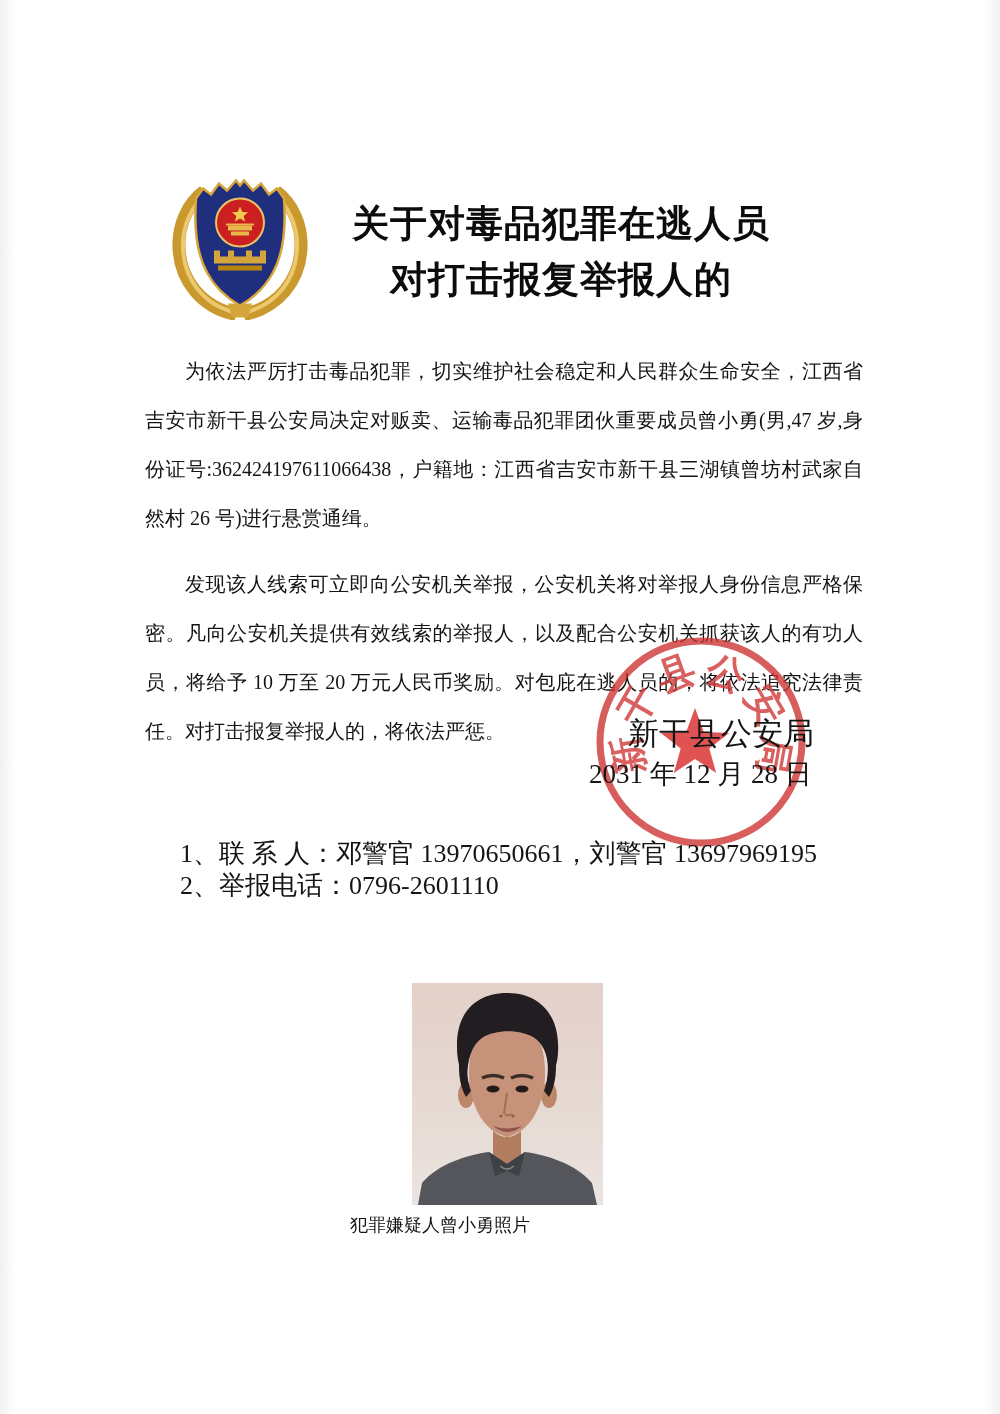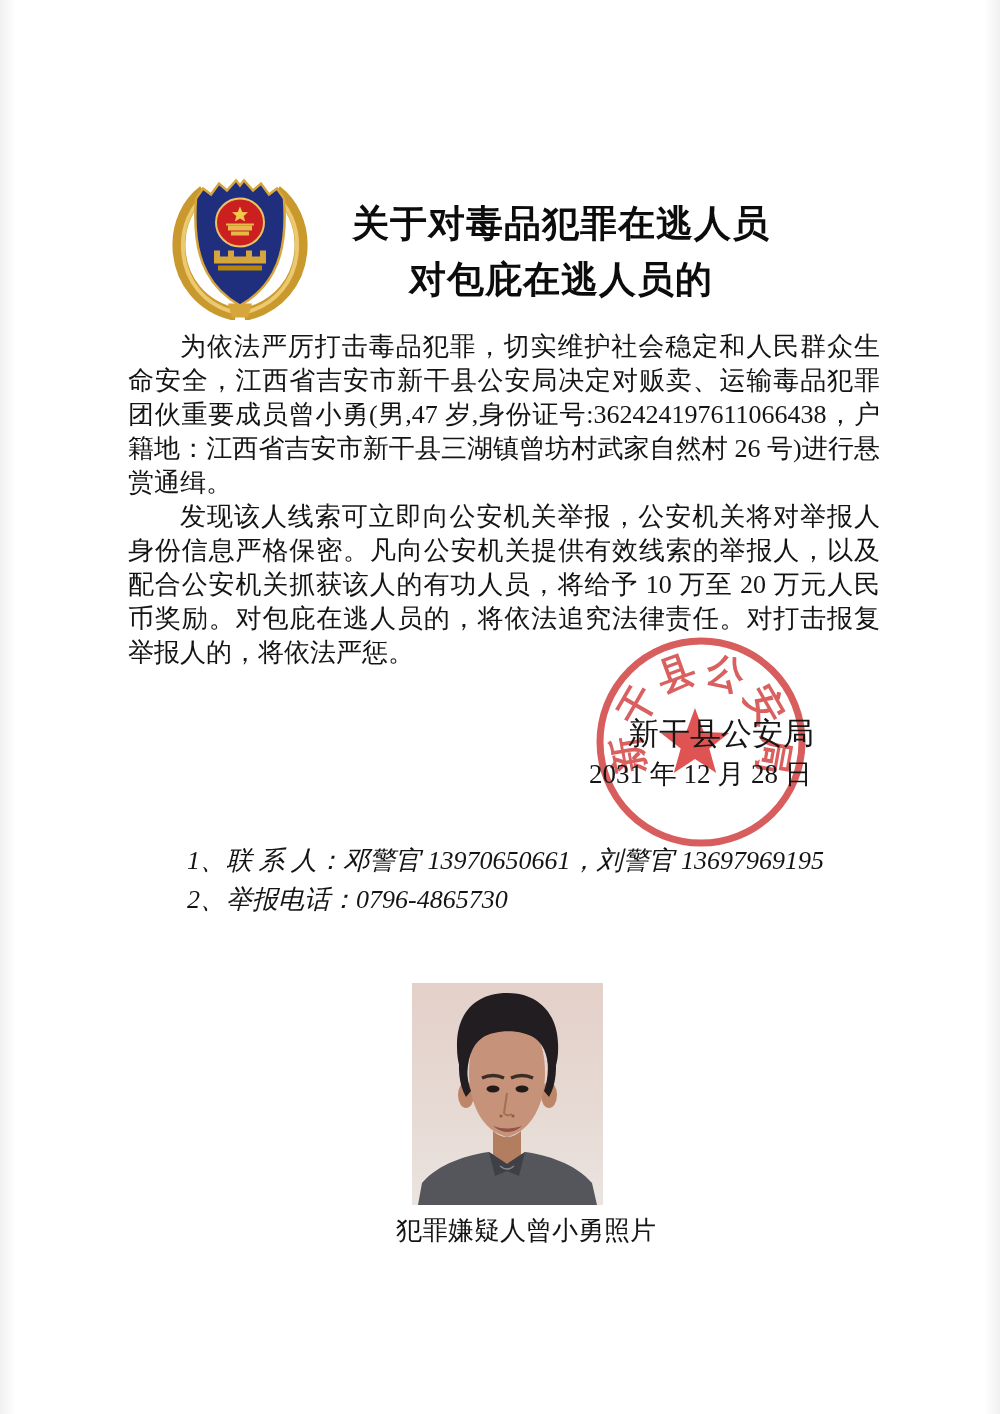--- a/index.html
+++ b/index.html
@@ -16,40 +16,40 @@
   .badge{position:absolute;left:170px;top:164px;width:140px;height:156px;}
   
   .title{position:absolute;left:306px;top:196px;width:510px;text-align:center;}
   .title-line{
     font-size:37px;font-weight:900;line-height:56px;color:#0c0c0c;
     letter-spacing:1px;white-space:nowrap;
   }
   
   .body-text{position:absolute;left:128px;top:330px;width:752px;}
   .body-text p{
-    margin:0;text-indent:2em;font-size:26px;line-height:34px;
+    margin:17px;text-indent:2em;font-size:20px;line-height:49px;
     text-align:justify;color:#141414;
   }
   
   .seal{position:absolute;left:590px;top:632px;width:222px;height:222px;opacity:0.92;z-index:1;}
   .seal .sc{
     font-size:38px;font-weight:bold;fill:#d24040;
     font-family:"Liberation Serif","DejaVu Serif",serif;
     text-anchor:middle;dominant-baseline:central;opacity:0.9;
   }
   
   .sig-agency{position:absolute;left:628px;top:717px;width:200px;font-size:31px;line-height:34px;z-index:2;white-space:nowrap;}
   .sig-date{position:absolute;left:589px;top:757px;width:260px;font-size:27px;line-height:34px;z-index:2;white-space:nowrap;}
   
   .contacts{position:absolute;left:128px;top:838px;width:752px;z-index:2;}
-  .contacts p{margin:7px;text-indent:2em;font-size:26px;line-height:32px;text-align:justify;color:#141414;font-style:italic;}
+  .contacts p{margin:0;text-indent:2em;font-size:26px;line-height:32px;text-align:justify;color:#141414;}
   
   .photo{position:absolute;left:412px;top:983px;width:191px;height:222px;}
   
-  .caption{position:absolute;left:375px;top:1213px;width:302px;text-align:center;font-size:26px;color:#141414;white-space:nowrap;}
+  .caption{position:absolute;left:350px;top:1213px;width:302px;font-size:18px;color:#141414;white-space:nowrap;}
 </style>
 </head>
 <body>
 
 <div class="page">
 
   <svg class="badge" viewBox="0 0 140 155" aria-hidden="true">
 
     <path d="M66,150 C32,143 10,116 9,83 C8,60 18,39 34,27" fill="none" stroke="#c9992e" stroke-width="13"></path>
     <path d="M74,150 C108,143 130,116 131,83 C132,60 122,39 106,27" fill="none" stroke="#c9992e" stroke-width="13"></path>
@@ -66,21 +66,21 @@
     <rect x="58" y="61" width="24" height="5" fill="#e8b84a"></rect>
     <rect x="61" y="67" width="18" height="4" fill="#e8b84a"></rect>
     <path d="M56,60 L84,60" stroke="#e8b84a" stroke-width="2"></path>
 
     <path d="M44,92 L44,86 L50,86 L50,92 L58,92 L58,86 L64,86 L64,92 L76,92 L76,86 L82,86 L82,92 L90,92 L90,86 L96,86 L96,92 L96,99 L44,99 Z" fill="#d6a63d"></path>
     <rect x="48" y="101" width="44" height="5" fill="#b8860b"></rect>
   </svg>
 
   <div class="title">
     <div class="title-line">关于对毒品犯罪在逃人员</div>
-    <div class="title-line">对包庇在逃人员的</div>
+    <div class="title-line">对打击报复举报人的</div>
   </div>
 
   <div class="body-text">
     <p>为依法严厉打击毒品犯罪，切实维护社会稳定和人民群众生命安全，江西省吉安市新干县公安局决定对贩卖、运输毒品犯罪团伙重要成员曾小勇(男,47 岁,身份证号:362424197611066438，户籍地：江西省吉安市新干县三湖镇曾坊村武家自然村 26 号)进行悬赏通缉。</p>
     <p>发现该人线索可立即向公安机关举报，公安机关将对举报人身份信息严格保密。凡向公安机关提供有效线索的举报人，以及配合公安机关抓获该人的有功人员，将给予 10 万至 20 万元人民币奖励。对包庇在逃人员的，将依法追究法律责任。对打击报复举报人的，将依法严惩。</p>
   </div>
 
   <svg class="seal" viewBox="0 0 222 222" aria-hidden="true">
     <circle cx="111" cy="110" r="101" fill="none" stroke="#cc3030" stroke-width="7" opacity="0.85"></circle>
     <polygon opacity="0.9" fill="#d93030" points="105,76 113.8,99.9 139.2,100.9 119.3,116.6 126.2,141.1 105,127 83.8,141.1 90.7,116.6 70.8,100.9 96.2,99.9"></polygon>
@@ -90,21 +90,21 @@
     <text class="sc" transform="translate(136,41) rotate(20)">公</text>
     <text class="sc" transform="translate(175,73) rotate(60)">安</text>
     <text class="sc" transform="translate(184,123) rotate(100)">局</text>
   </svg>
 
   <div class="sig-agency">新干县公安局</div>
   <div class="sig-date">2031 年 12 月 28 日</div>
 
   <div class="contacts">
     <p>1、联 系 人：邓警官 13970650661，刘警官 13697969195</p>
-    <p>2、举报电话：0796-4865730</p>
+    <p>2、举报电话：0796-2601110</p>
   </div>
 
   <svg class="photo" viewBox="0 0 191 222" aria-hidden="true">
     <defs>
       <linearGradient id="pbg" x1="0" y1="0" x2="0" y2="1">
         <stop offset="0" stop-color="#e3d0c9"></stop>
         <stop offset="0.6" stop-color="#e7dad4"></stop>
         <stop offset="1" stop-color="#eae4e0"></stop>
       </linearGradient>
     </defs>

